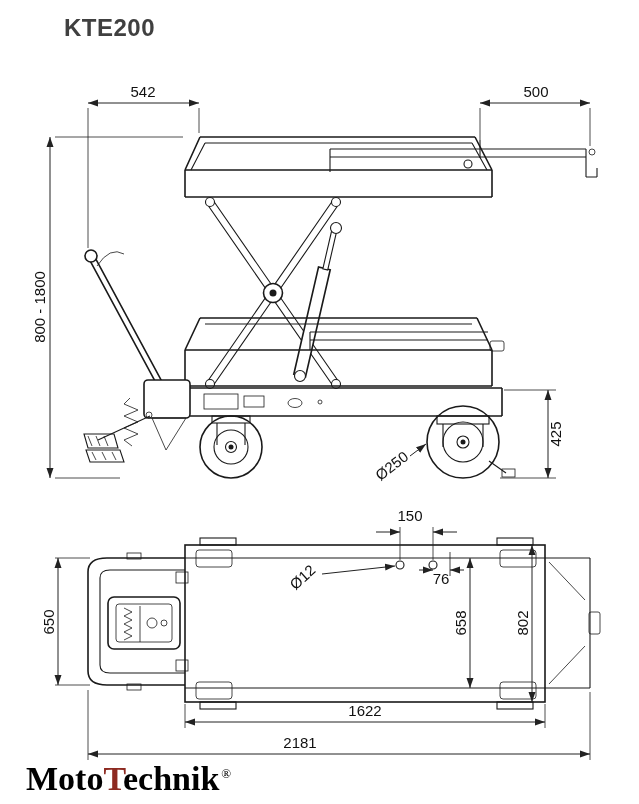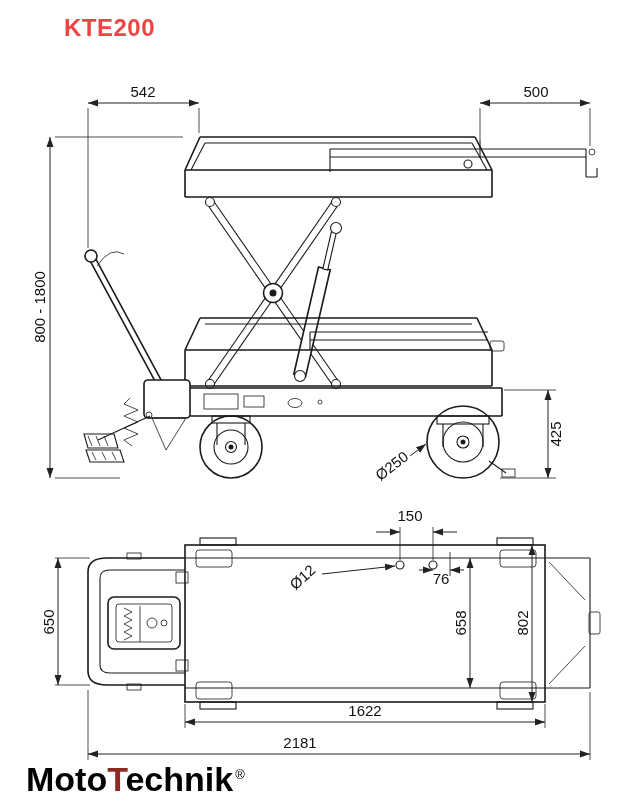--- a/index.html
+++ b/index.html
@@ -3,37 +3,37 @@
 <meta charset="utf-8">
 <style>
   * { margin:0; padding:0; box-sizing:border-box; }
   html,body { background:#ffffff; }
   body {
     width:639px; height:804px; position:relative; overflow:hidden;
     font-family:"Liberation Sans", sans-serif;
   }
   .title {
     position:absolute; left:64px; top:14px;
-    font-size:24px; font-weight:bold; color:#ef4444; letter-spacing:.5px;
+    font-size:24px; font-weight:bold; color:#404040; letter-spacing:.5px;
   }
   svg.drawing { position:absolute; left:0; top:0; }
 
   
   .o { fill:none; stroke:#1a1a1a; stroke-width:1.6; }
   .m { fill:none; stroke:#1a1a1a; stroke-width:1.1; }
   .t { fill:none; stroke:#1a1a1a; stroke-width:0.8; }
   .w { fill:#ffffff; stroke:#1a1a1a; stroke-width:1.6; }
   .wm { fill:#ffffff; stroke:#1a1a1a; stroke-width:1.1; }
   .d { fill:none; stroke:#222222; stroke-width:1; }
   .e { fill:none; stroke:#222222; stroke-width:0.8; }
   text.x { font:15px "Liberation Sans", sans-serif; fill:#111; text-anchor:middle; }
 
   .logo {
     position:absolute; left:26px; top:760px;
-    font-family:Liberation Sans, sans-serif; font-weight:bold;
+    font-family:Liberation Serif, serif; font-weight:bold;
     font-size:34px; color:#000; white-space:nowrap;
   }
   .logo .red { color:#8d2a21; }
   .logo sup { font-size:13px; vertical-align:super; margin-left:2px; font-weight:normal; }
 </style>
 </head>
 <body>
 
 <h1 class="title">KTE200</h1>
 

